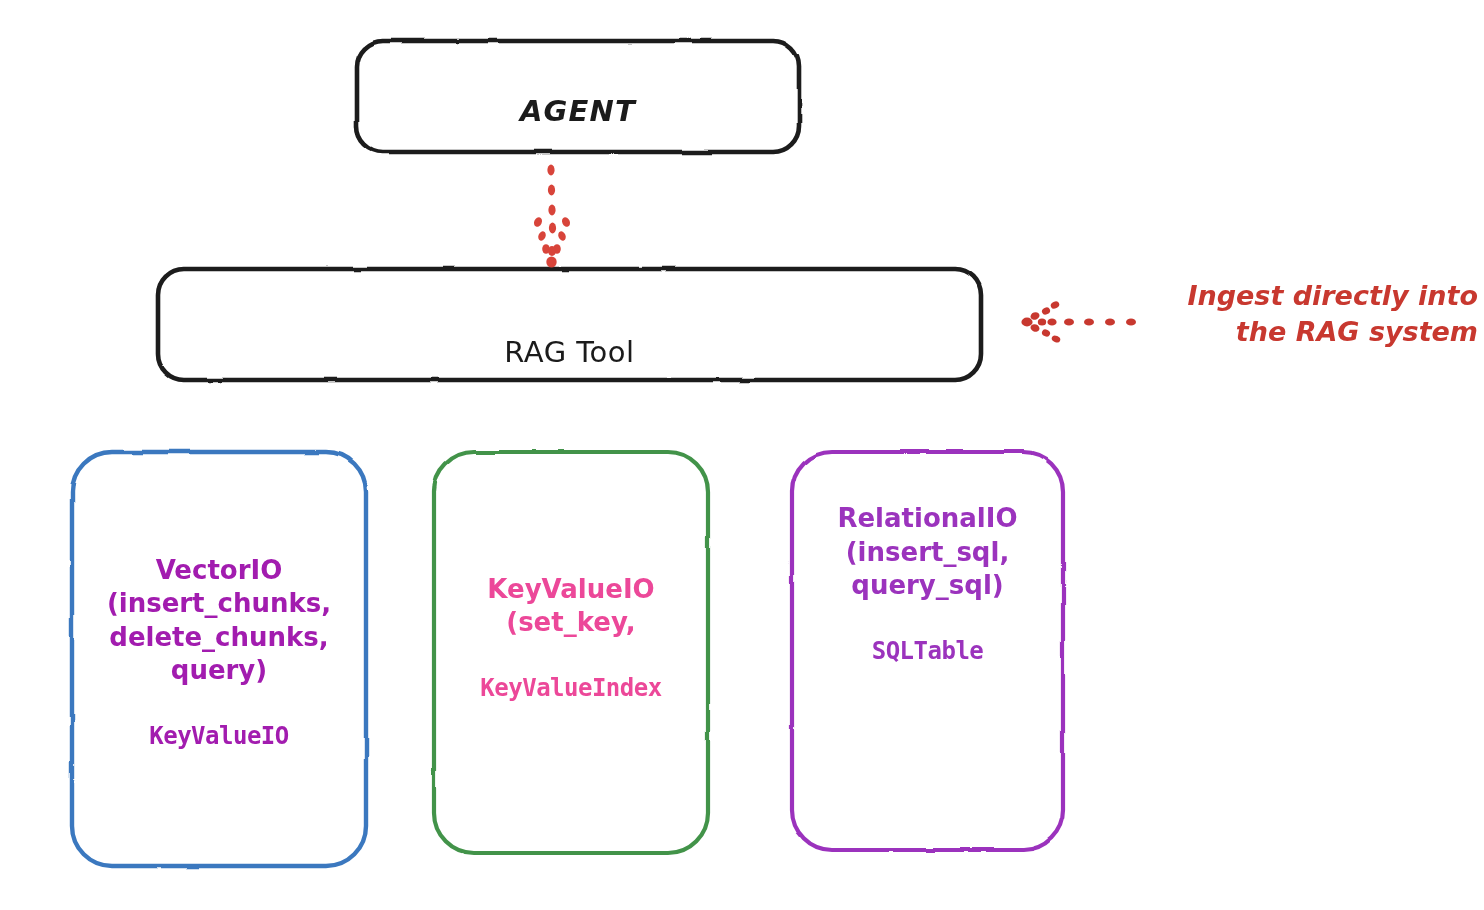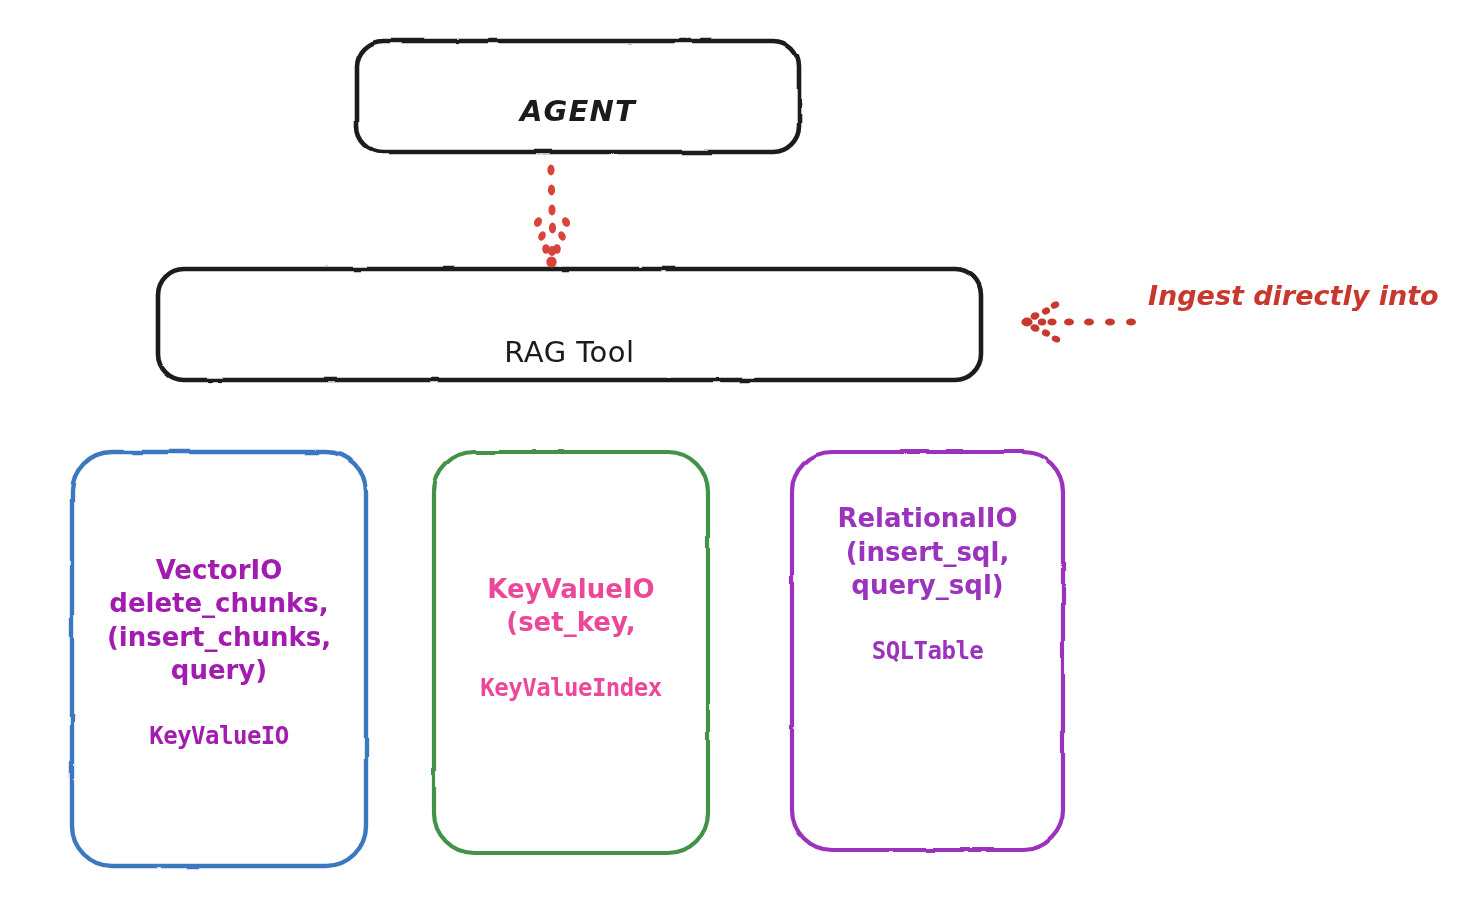--- a/index.html
+++ b/index.html
@@ -101,21 +101,21 @@
   .annotation {
     position: absolute;
     left: 1148px;
     top: 278px;
     width: 330px;
     color: #c8382f;
     font-size: 27px;
     font-weight: 600;
     font-style: italic;
     line-height: 1.33;
-    text-align: left;
+    text-align: right;
     font-family: "DejaVu Sans", sans-serif;
   }
   .annotation .ann-line { display: block; white-space: nowrap; }
 </style>
 </head>
 <body>
 
 <svg id="canvas" viewBox="0 0 1484 910" xmlns="http://www.w3.org/2000/svg">
   <defs>
     <filter id="rough" x="-5%" y="-5%" width="110%" height="110%">
@@ -184,22 +184,22 @@
   <div class="node-label">AGENT</div>
 </div>
 
 <div class="node node-ragtool">
   <div class="node-label">RAG Tool</div>
 </div>
 
 <div class="node node-store node-vectorio">
   <div class="store-lines c-blue">
     <span>VectorIO</span>
+    <span>(insert_chunks,</span>
     <span>delete_chunks,</span>
-    <span>(insert_chunks,</span>
     <span>query)</span>
     <span class="store-gap"></span>
     <span class="store-index">KeyValueIO</span>
   </div>
 </div>
 
 <div class="node node-store node-keyvalueio">
   <div class="store-lines c-green">
     <span>KeyValueIO</span>
     <span>(set_key,</span>
@@ -213,13 +213,14 @@
     <span>RelationalIO</span>
     <span>(insert_sql,</span>
     <span>query_sql)</span>
     <span class="store-gap"></span>
     <span class="store-index">SQLTable</span>
   </div>
 </div>
 
 <div class="annotation">
   <span class="ann-line">Ingest directly into</span>
+  <span class="ann-line">the RAG system</span>
 </div>
 
 </body></html>

